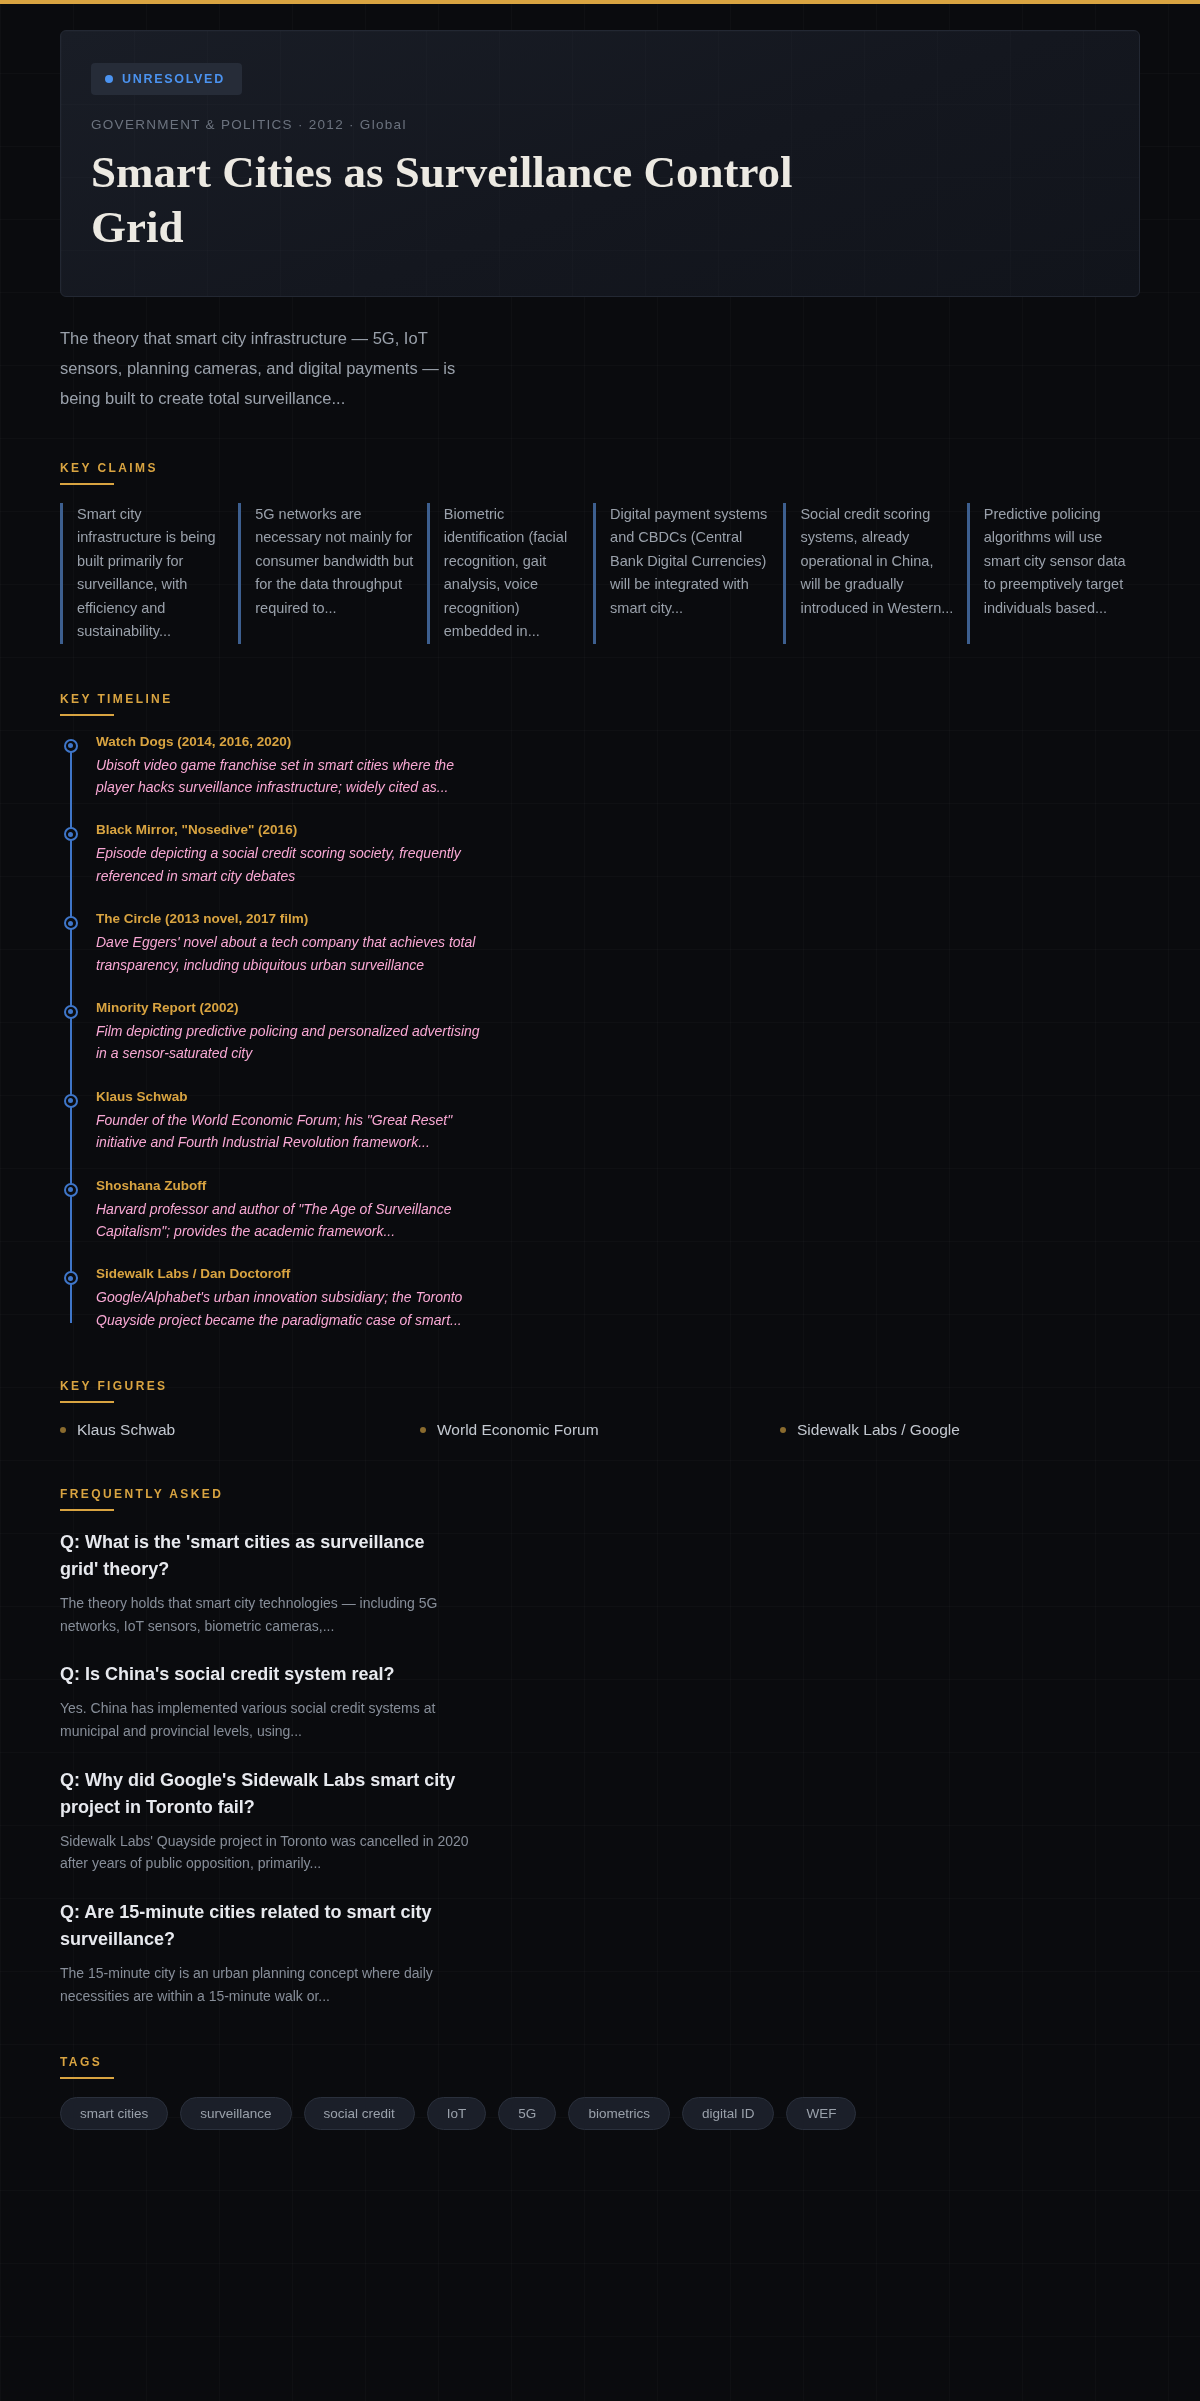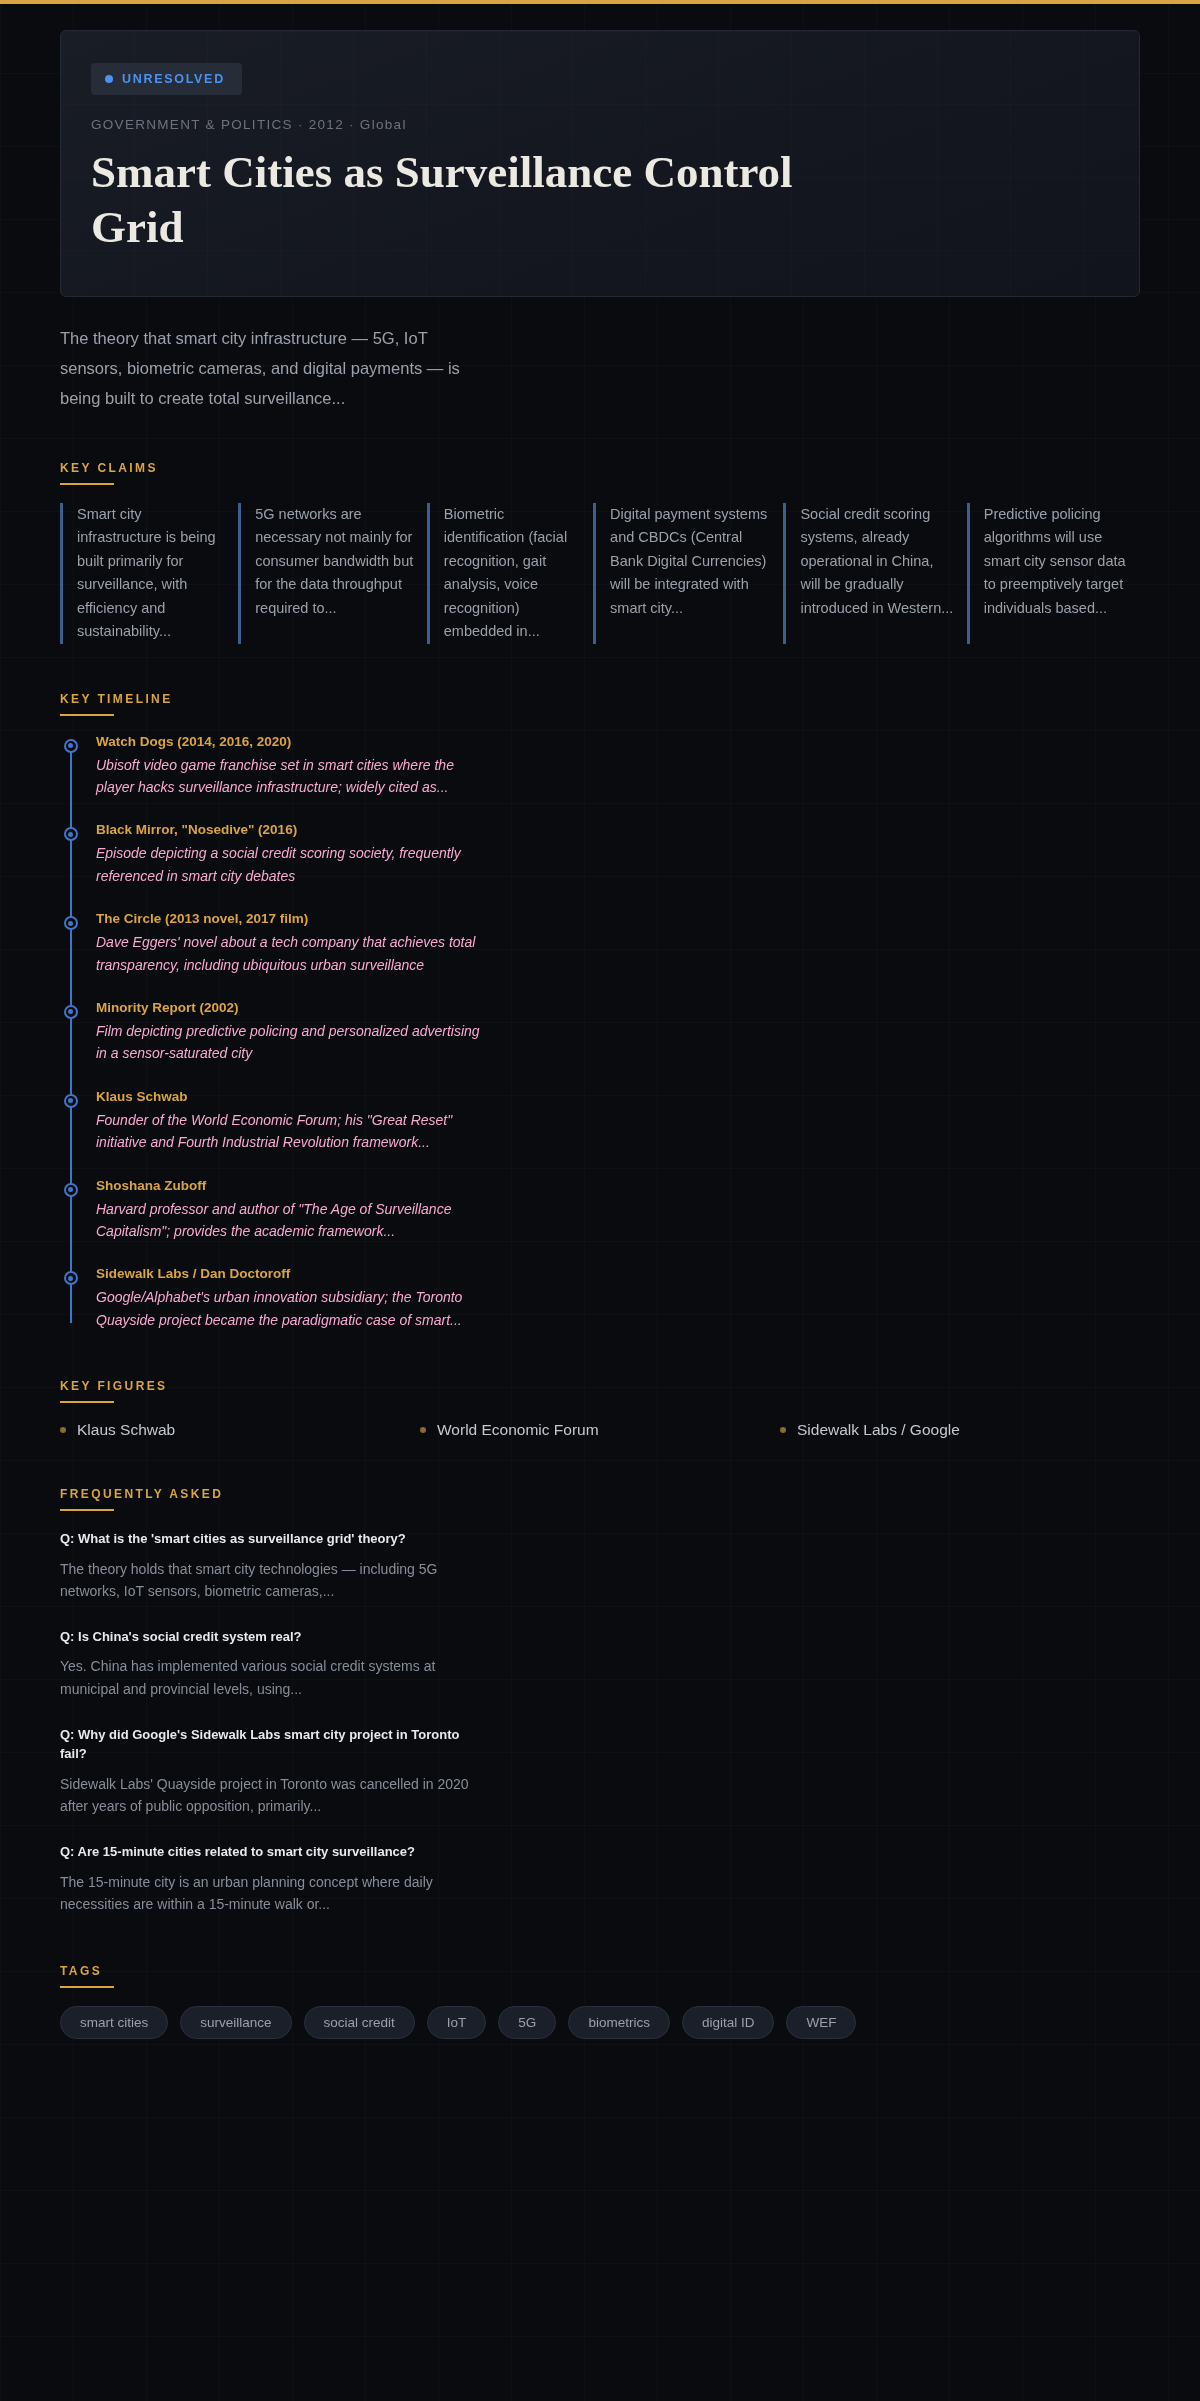--- a/index.html
+++ b/index.html
@@ -127,21 +127,21 @@
   .tl-desc { color:#f9a8d4; font-size:14px; line-height:1.6; max-width:385px;font-style:italic; }
 
   
   .figures { display:flex; gap:0; }
   .figure { width:455px; display:flex; align-items:center; gap:11px; }
   .fig-dot { width:6px;height:6px;border-radius:50%;background:#8a6b2e;display:block;flex:none;}
   .fig-name { color:#c3c8d0; font-size:15.5px; }
 
   
   .faq-item { margin-bottom:24px; }
-  .faq-q { color:#e7e9ee; font-size:13px; font-weight:bold; line-height:1.5; max-width:400px; }
+  .faq-q { color:#e7e9ee; font-size:18px; font-weight:bold; line-height:1.5; max-width:400px; }
   .faq-a { margin-top:9px; color:#878e99; font-size:14px; line-height:1.62; max-width:410px; }
 
   
   .tags { display:flex; flex-wrap:wrap; gap:12px; margin-top:4px; }
   .tag {
     background:#1b1f29;
     border:1px solid #2a303c;
     border-radius:999px;
     padding:8px 19px;
     color:#9aa1ab;
@@ -159,21 +159,21 @@
     <div class="status-badge">
       <span class="status-dot"></span>
       <span class="status-text">UNRESOLVED</span>
     </div>
     <div class="hero-meta">GOVERNMENT &amp; POLITICS · 2012 · Global</div>
     <h1 class="hero-title">Smart Cities as Surveillance Control Grid</h1>
   </div>
 
   <div class="content">
 
-    <p class="summary">The theory that smart city infrastructure — 5G, IoT sensors, biometric cameras, and digital payments — is being built to create total surveillance...</p>
+    <p class="summary">The theory that smart city infrastructure — 5G, IoT sensors, planning cameras, and digital payments — is being built to create total surveillance...</p>
 
     <div class="section">
       <div class="sec-label">KEY CLAIMS</div>
       <div class="sec-rule"></div>
       <div class="claims">
         <div class="claim">Smart city infrastructure is being built primarily for surveillance, with efficiency and sustainability...</div>
         <div class="claim">5G networks are necessary not mainly for consumer bandwidth but for the data throughput required to...</div>
         <div class="claim">Biometric identification (facial recognition, gait analysis, voice recognition) embedded in...</div>
         <div class="claim">Digital payment systems and CBDCs (Central Bank Digital Currencies) will be integrated with smart city...</div>
         <div class="claim">Social credit scoring systems, already operational in China, will be gradually introduced in Western...</div>

